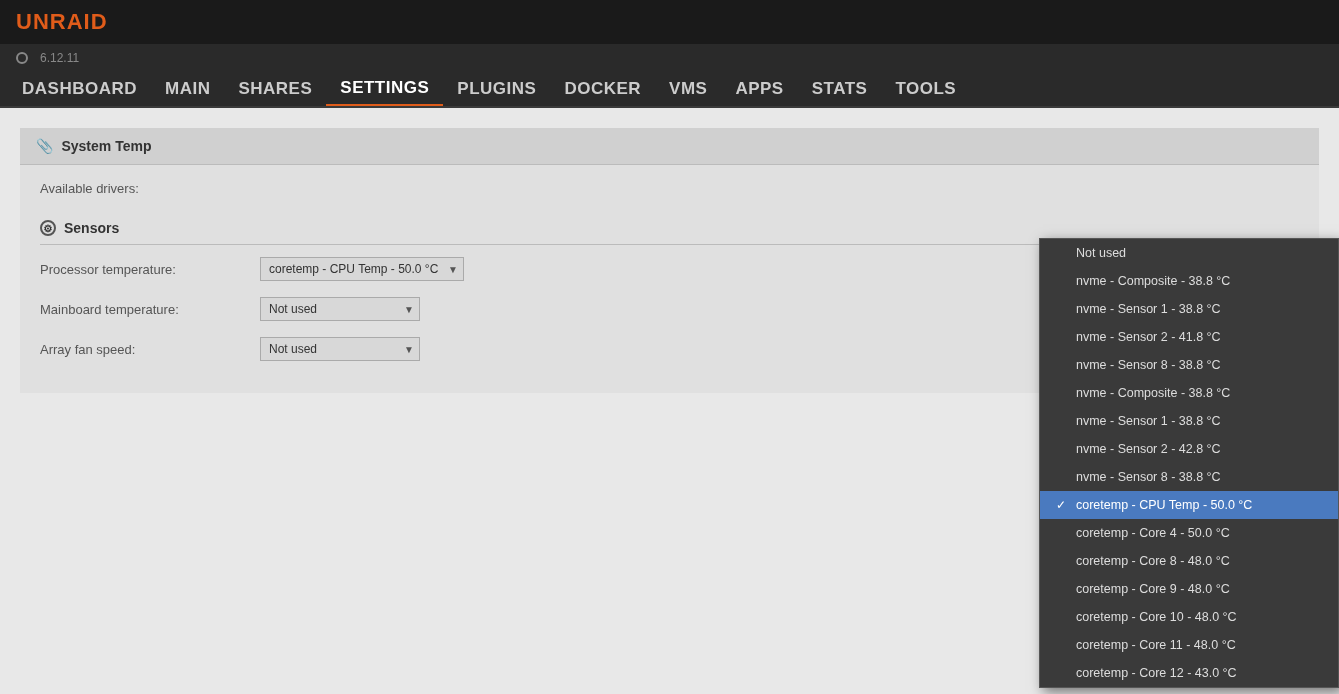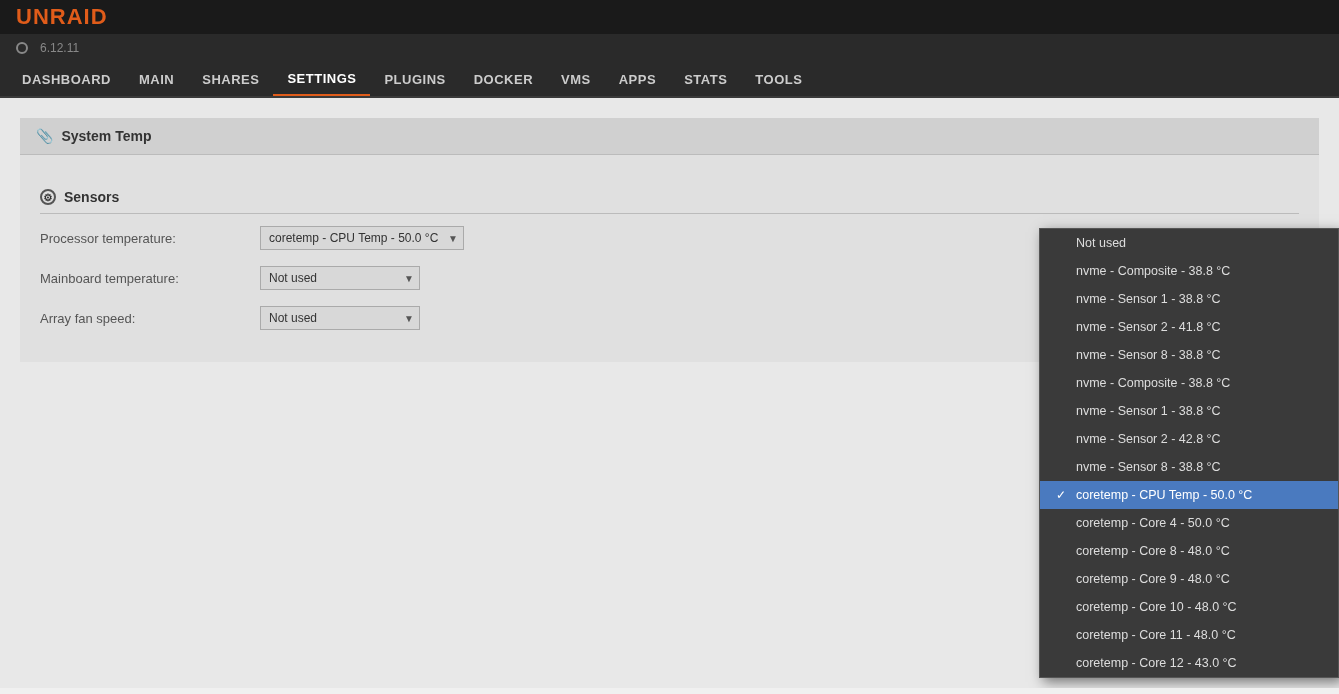--- a/index.html
+++ b/index.html
@@ -4,21 +4,21 @@
   <style>
     * { box-sizing: border-box; margin: 0; padding: 0; }
     body { font-family: 'Helvetica Neue', Arial, sans-serif; background: #f0f0f0; font-size: 13px; }
 
     
     .top-bar {
       background: #1a1a1a;
       padding: 0 16px;
       display: flex;
       align-items: center;
-      height: 34px;
+      height: 44px;
     }
     .logo {
       font-size: 22px;
       font-weight: bold;
       color: #e05c1a;
       letter-spacing: 1px;
     }
     .version-bar {
       background: #2a2a2a;
       padding: 4px 16px;
@@ -44,21 +44,21 @@
       display: flex;
       align-items: flex-end;
       padding: 0 8px;
       height: 36px;
       border-bottom: 2px solid #3a3a3a;
     }
     .nav-item {
       color: #ccc;
       text-decoration: none;
       padding: 8px 14px;
-      font-size: 13px;
+      font-size: 17px;
       font-weight: 600;
       letter-spacing: 0.5px;
       cursor: pointer;
       text-transform: uppercase;
       height: 100%;
       display: flex;
       align-items: center;
     }
     .nav-item.active {
       color: #fff;
@@ -241,20 +241,24 @@
   </nav>
 
 <div class="content">
 
   <div class="section">
     <div class="section-header">
       <span class="clip-icon">📎</span>
       <span>System Temp</span>
     </div>
     <div class="section-body">
+      <div class="field-row">
+        <span class="field-label">Available drivers:</span>
+        <span class="field-value"></span>
+      </div>
 
       <div class="sensors-section">
         <div class="sensors-header">
           <span class="gear-icon">⚙</span>
           <span>Sensors</span>
         </div>
 
         <div class="field-row">
           <span class="field-label">Processor temperature:</span>
           <div class="select-wrapper">

